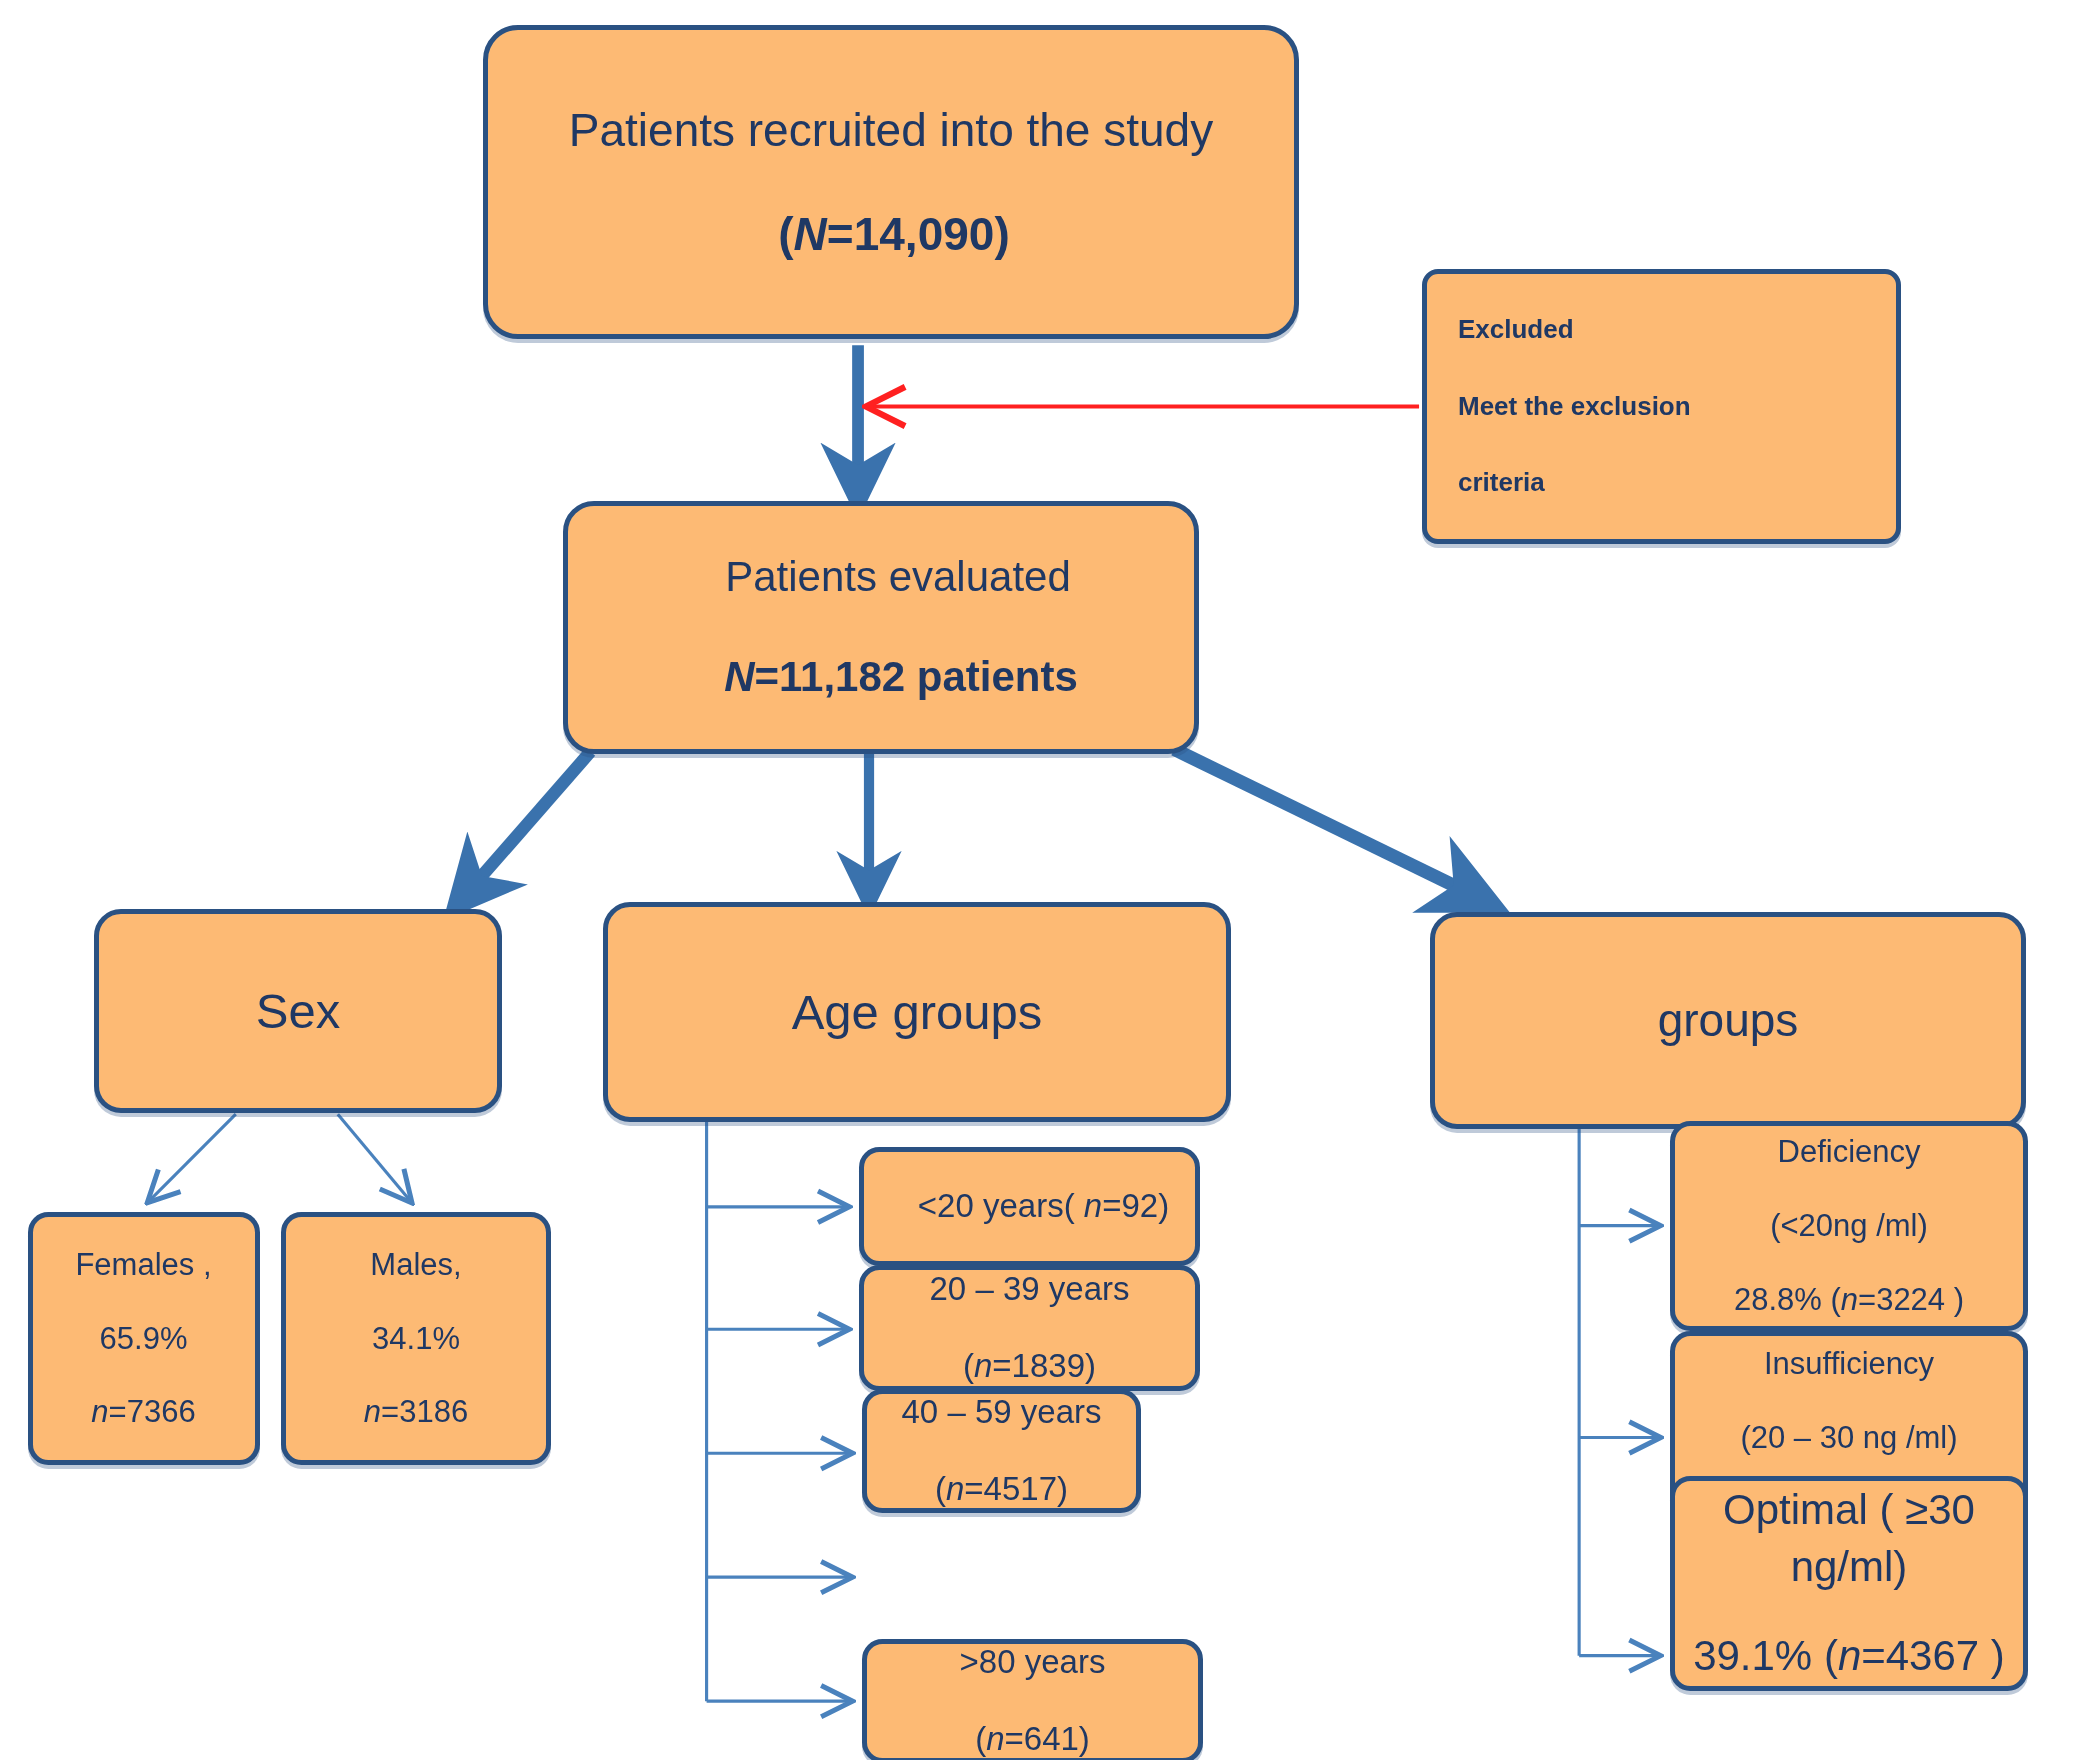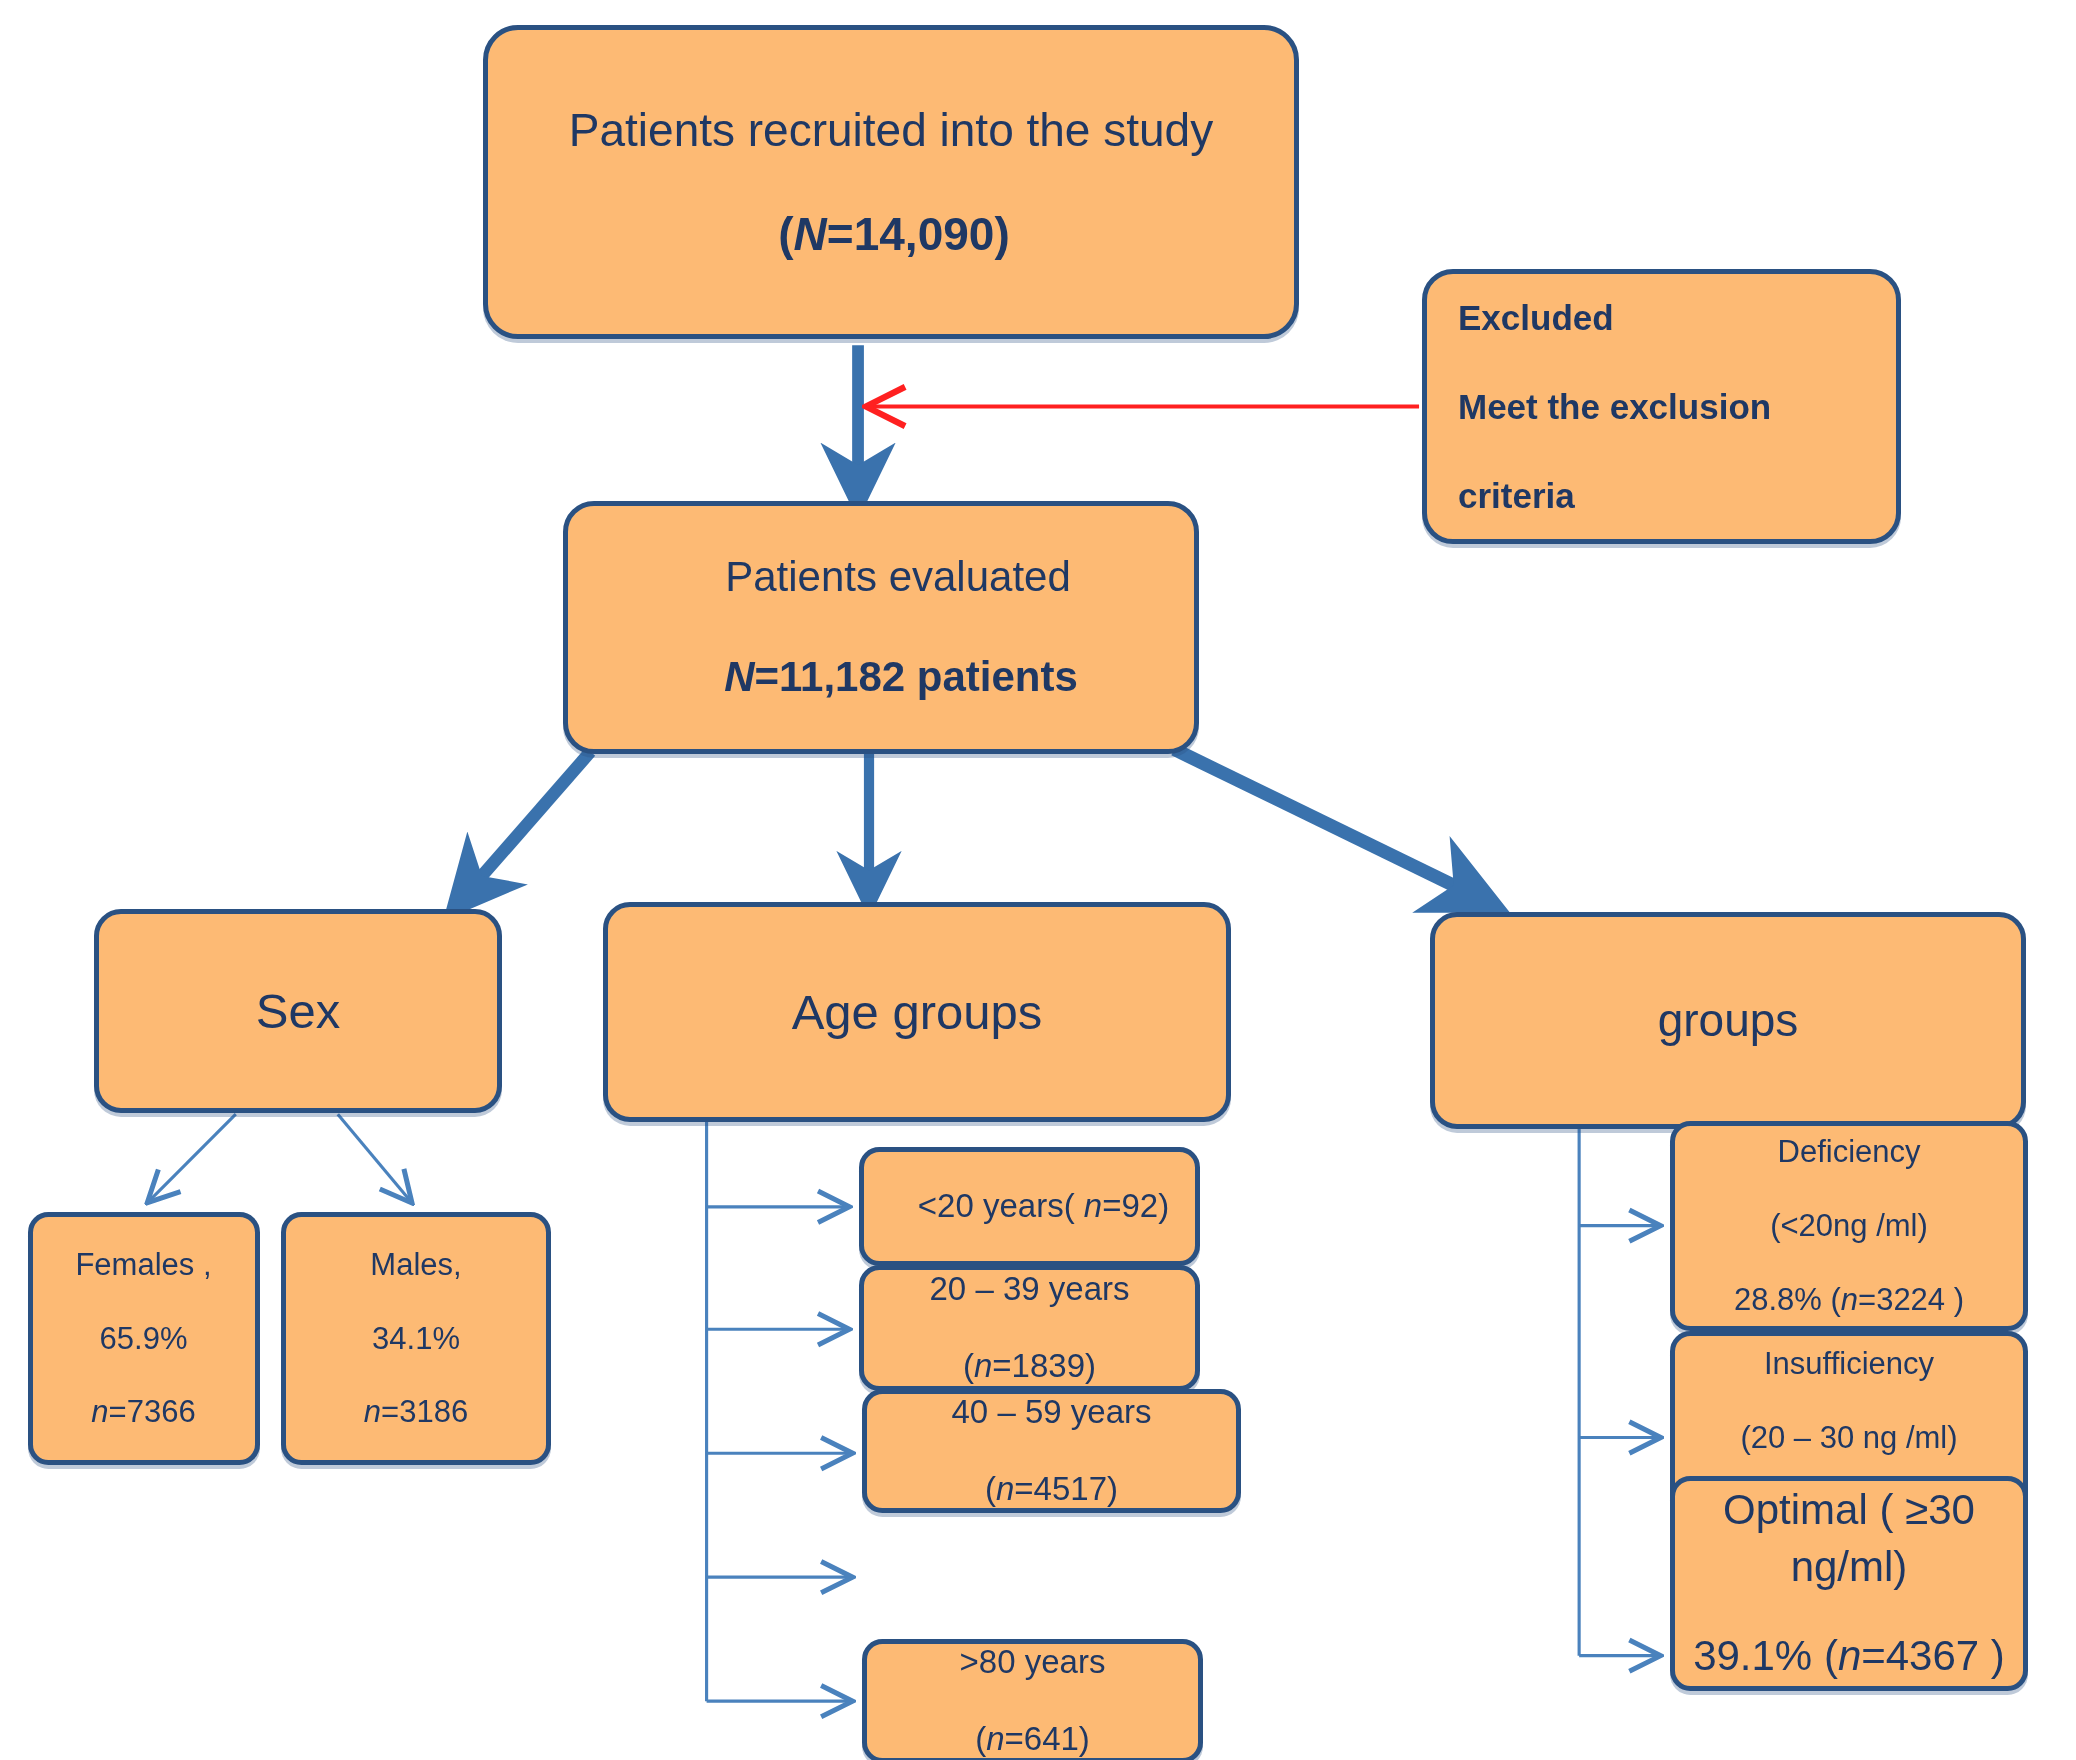--- a/index.html
+++ b/index.html
@@ -31,36 +31,36 @@
     box-shadow: 0 3.9px 0 0 rgba(42,81,130,0.30);
     gap: 32px;
   }
   .node .ln { display: block; width: 100%; }
   .node .ln-b { font-weight: bold; margin-left: 6px; }
   .node .em { font-style: italic; }
 
   
   #n-recruited   { left:483px;  top:25px;   width:816px; height:314px; font-size:46px; border-radius:35px; }
   #n-recruited .ln1 { margin-bottom: 9.4px; }
-  #n-excluded    { left:1422px; top:269px;  width:479px;  height:275px; font-size:35px;
-                   align-items:flex-end; text-align:left; padding-left:31px; border-radius:31px; }
+  #n-excluded    { left:1422px; top:269px;  width:479px;  height:275px; font-size:26px;
+                   align-items:flex-end; text-align:left; padding-left:31px; border-radius:16px; }
   #n-excluded .ln { text-align:left; margin:4.7px 0; }
   #n-evaluated   { left:563px;  top:501px;  width:636px;  height:253px; font-size:42px; border-radius:31px;padding-left:34px; }
   #n-evaluated .ln2 { margin-top: 11px; }
 
   #n-sex         { left:94px;  top:909px; width:408px;  height:204px; font-size:49px; }
   #n-agegroups   { left:603px;  top:902px; width:628px;  height:220px; font-size:49px; }
   #n-vitd        { left:1430px; top:912px; width:596px;  height:217px; font-size:46px; }
 
   #n-females     { left:27.5px;   top:1212px; width:232px;  height:253px; font-size:31px; border-radius:20.4px; }
   #n-males       { left:281px;  top:1212px; width:270px;  height:253px; font-size:31px; border-radius:20.4px; }
 
   #n-age1        { left:859px; top:1147px; width:341px;  height:119px; font-size:33px; border-radius:20.4px;padding-left:28px; }
   #n-age2        { left:859px; top:1265px; width:341px;  height:126px; font-size:33px; border-radius:20.4px; }
-  #n-age3        { left:862px; top:1389px; width:379px;  height:124px; font-size:33px; border-radius:20.4px; }
+  #n-age3        { left:862px; top:1389px; width:279px;  height:124px; font-size:33px; border-radius:20.4px; }
   #n-age4        { left:862px; top:1515px; width:341px;  height:124px; font-size:33px; border-radius:20.4px; }
   #n-age5        { left:862px; top:1639px; width:341px;  height:124px; font-size:33px; border-radius:20.4px; }
 
   #n-vd1         { left:1670px; top:1121px; width:358px;  height:210px; font-size:31px; border-radius:20.4px; }
   #n-vd2         { left:1670px; top:1331px; width:358px;  height:213px; font-size:31px; border-radius:20.4px; }
   #n-vd3         { left:1670px; top:1476px; width:358px;  height:215px; font-size:42px; border-radius:20.4px; }
 
   #edges {
     position: absolute;
     left: 0; top: 0;

